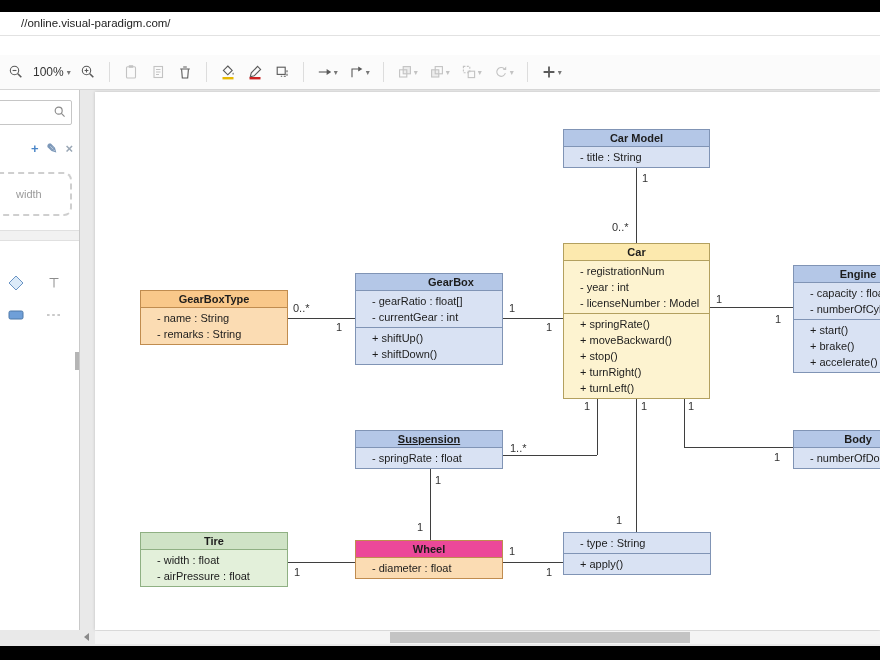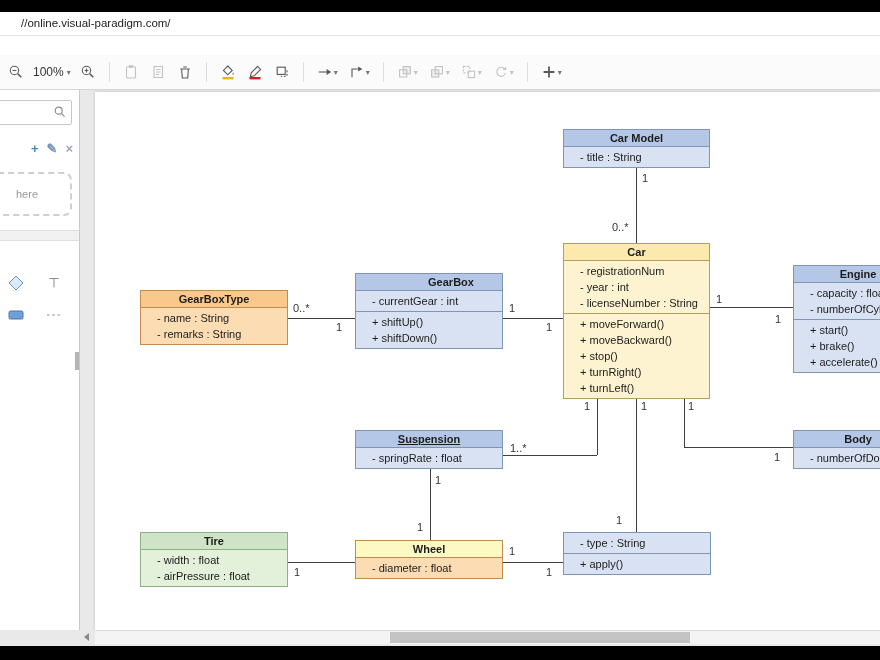--- a/index.html
+++ b/index.html
@@ -231,21 +231,21 @@
               </g>
             </svg>
         </span>
       </div>
       <div class="side-actions">
           <span class="side-act" style="color: rgb(74, 134, 200);">+</span>
           <span class="side-act" style="color: rgb(123, 151, 184);">✎</span>
           <span class="side-act" style="color: rgb(154, 167, 181);">×</span>
         </div>
       <div class="dropzone">
-        <span>here</span>
+        <span>width</span>
       </div>
       <div class="panel-strip"></div>
       <div class="shape-palette">
           <span class="pal-item">
             <svg width="18" height="18" viewBox="0 0 18 18">
               <path d="M9 2L16 9 9 16 2 9z" fill="#dcebf9" stroke="#6a94c4"></path>
             </svg>
           </span>
           <span class="pal-item">
             <svg width="18" height="18" viewBox="0 0 18 18">
@@ -291,33 +291,34 @@
         <div class="uml-title" style="background: rgb(180, 199, 231); border-color: rgb(128, 148, 181);">Car Model</div>
         <div class="uml-sec">
           <div class="uml-row">- title : String</div>
         </div>
       </div>
       <div class="uml" style="left: 563px; top: 243px; width: 147px; border-color: rgb(179, 160, 95); background: rgb(253, 243, 208);">
         <div class="uml-title" style="background: rgb(252, 233, 174); border-color: rgb(179, 160, 95);">Car</div>
         <div class="uml-sec">
           <div class="uml-row">- registrationNum</div>
           <div class="uml-row">- year : int</div>
-          <div class="uml-row">- licenseNumber : String</div>
+          <div class="uml-row">- licenseNumber : Model</div>
         </div>
         <div class="uml-sec uml-methods" style="border-color: rgb(179, 160, 95);">
-          <div class="uml-row">+ moveForward()</div>
+          <div class="uml-row">+ springRate()</div>
           <div class="uml-row">+ moveBackward()</div>
           <div class="uml-row">+ stop()</div>
           <div class="uml-row">+ turnRight()</div>
           <div class="uml-row">+ turnLeft()</div>
         </div>
       </div>
       <div class="uml" style="left: 355px; top: 273px; width: 148px; border-color: rgb(128, 148, 181); background: rgb(217, 226, 243);">
         <div class="uml-title" style="background: rgb(180, 199, 231); border-color: rgb(128, 148, 181); padding-left: 44px;">GearBox</div>
         <div class="uml-sec">
+          <div class="uml-row">- gearRatio : float[]</div>
           <div class="uml-row">- currentGear : int</div>
         </div>
         <div class="uml-sec uml-methods" style="border-color: rgb(128, 148, 181);">
           <div class="uml-row">+ shiftUp()</div>
           <div class="uml-row">+ shiftDown()</div>
         </div>
       </div>
       <div class="uml" style="left: 140px; top: 290px; width: 148px; border-color: rgb(192, 140, 79); background: rgb(251, 220, 179);">
         <div class="uml-title" style="background: rgb(249, 200, 138); border-color: rgb(192, 140, 79);">GearBoxType</div>
         <div class="uml-sec">
@@ -350,21 +351,21 @@
         </div>
       </div>
       <div class="uml" style="left: 140px; top: 532px; width: 148px; border-color: rgb(143, 176, 131); background: rgb(227, 240, 218);">
         <div class="uml-title" style="background: rgb(207, 227, 198); border-color: rgb(143, 176, 131);">Tire</div>
         <div class="uml-sec">
           <div class="uml-row">- width : float</div>
           <div class="uml-row">- airPressure : float</div>
         </div>
       </div>
       <div class="uml" style="left: 355px; top: 540px; width: 148px; border-color: rgb(192, 140, 79); background: rgb(251, 220, 179);">
-        <div class="uml-title" style="background: #fef9c3; border-color: rgb(192, 140, 79);">Wheel</div>
+        <div class="uml-title" style="background: #ec4899; border-color: rgb(192, 140, 79);">Wheel</div>
         <div class="uml-sec">
           <div class="uml-row">- diameter : float</div>
         </div>
       </div>
       <div class="uml" style="left: 563px; top: 532px; width: 148px; border-color: rgb(128, 148, 181); background: rgb(217, 226, 243);">
         <div class="uml-sec">
           <div class="uml-row">- type : String</div>
         </div>
         <div class="uml-sec uml-methods" style="border-color: rgb(128, 148, 181);">
           <div class="uml-row">+ apply()</div>

